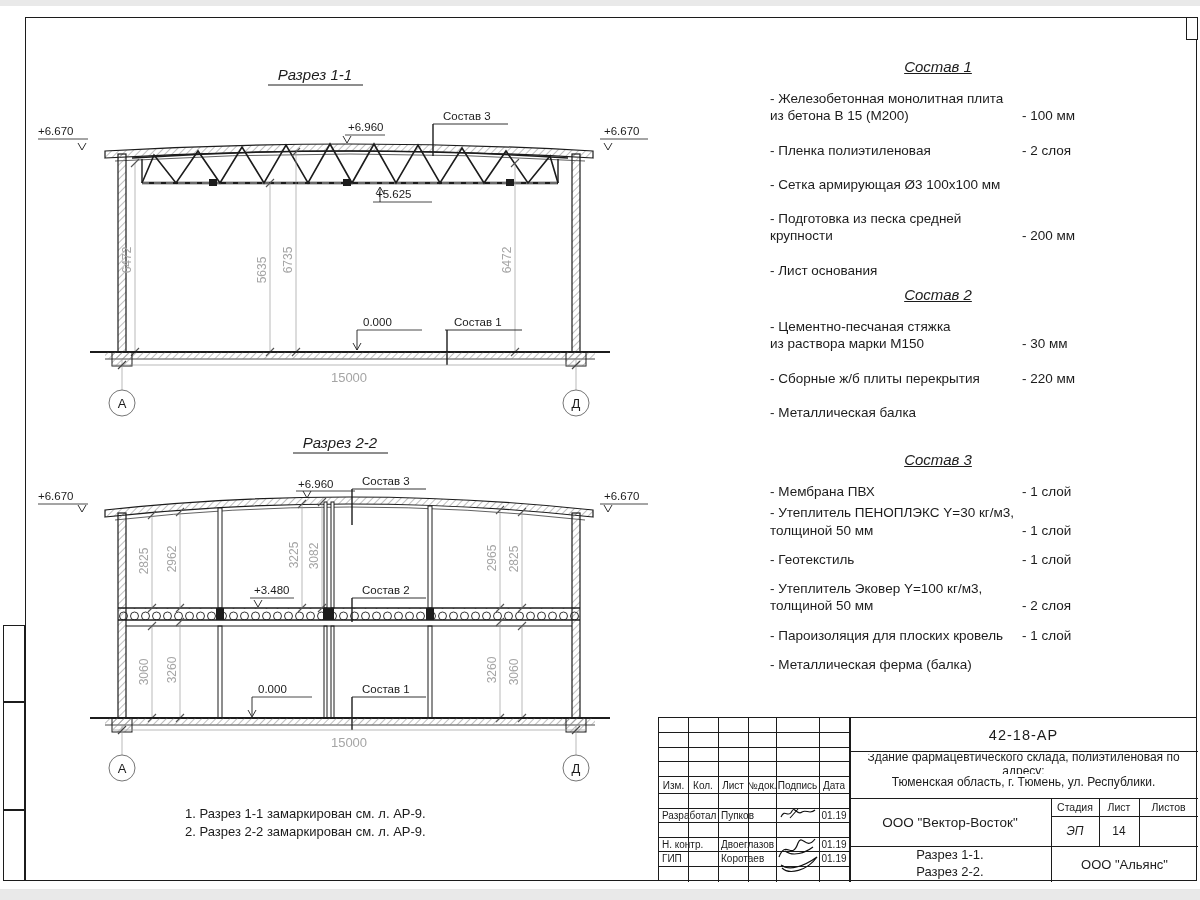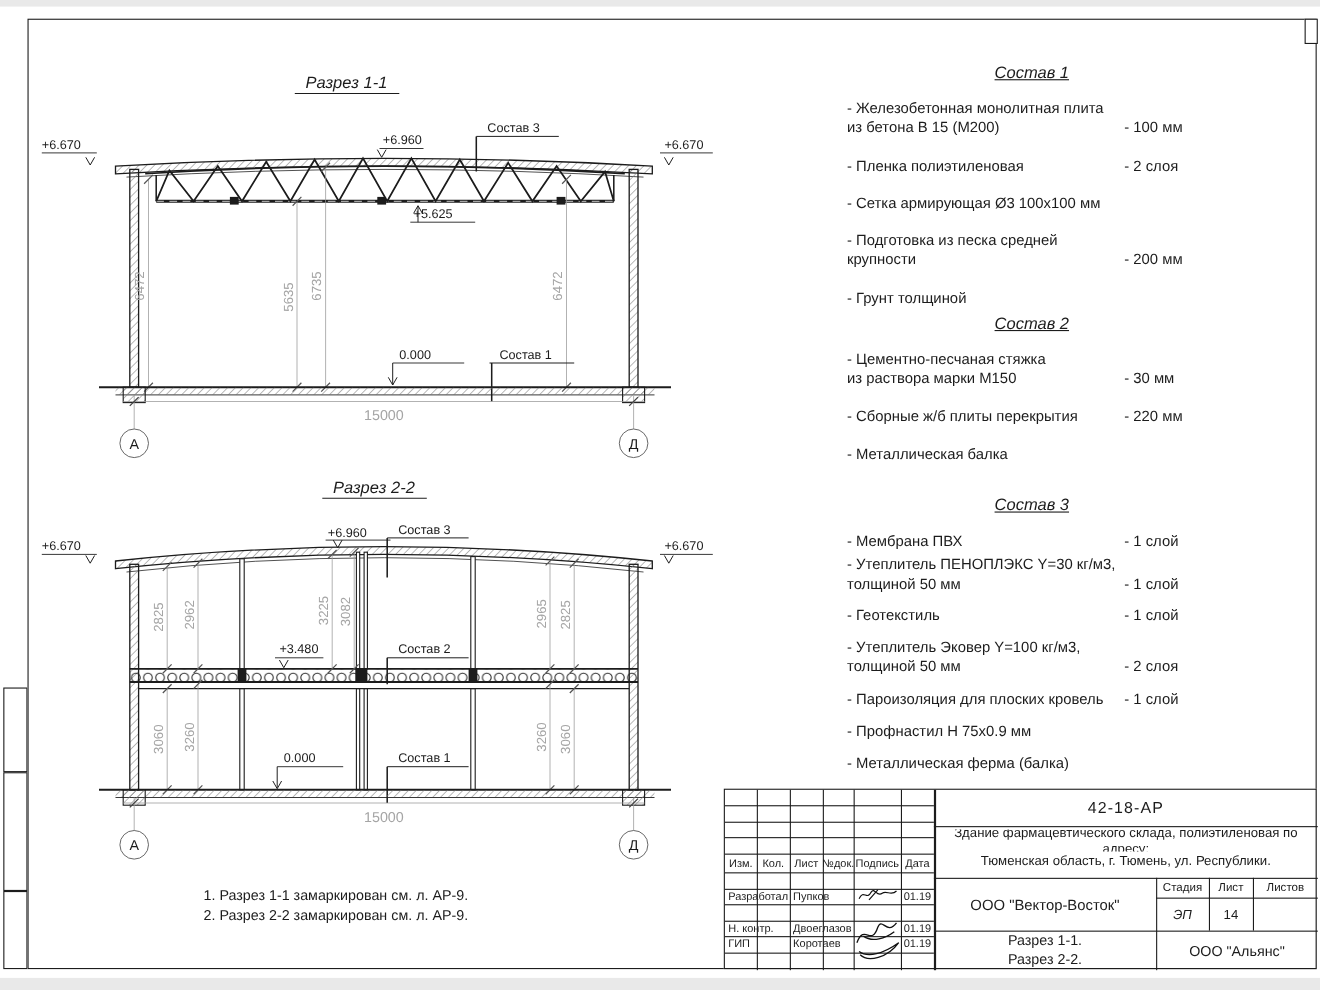--- a/index.html
+++ b/index.html
@@ -309,21 +309,21 @@
     <div class="comp-item">
       <div class="comp-name">- Сетка армирующая Ø3 100х100 мм</div>
       <div class="comp-val"></div>
     </div>
     <div class="comp-item">
       <div class="comp-name">- Подготовка из песка средней
 крупности</div>
       <div class="comp-val">- 200 мм</div>
     </div>
     <div class="comp-item">
-      <div class="comp-name">- Грунт толщиной</div>
+      <div class="comp-name">- Лист основания</div>
       <div class="comp-val"></div>
     </div>
   </div>
 
   <div class="comp-group" style="top:228px;">
     <div class="comp-title">Состав 2</div>
     <div class="comp-item">
       <div class="comp-name">- Цементно-песчаная стяжка
 из раствора марки М150</div>
       <div class="comp-val">- 30 мм</div>
@@ -354,24 +354,20 @@
       <div class="comp-val">- 1 слой</div>
     </div>
     <div class="comp-item" style="margin-bottom:12px;">
       <div class="comp-name">- Утеплитель Эковер Y=100 кг/м3,
 толщиной 50 мм</div>
       <div class="comp-val">- 2 слоя</div>
     </div>
     <div class="comp-item" style="margin-bottom:12px;">
       <div class="comp-name">- Пароизоляция для плоских кровель</div>
       <div class="comp-val">- 1 слой</div>
-    </div>
-    <div class="comp-item" style="margin-bottom:12px;">
-      <div class="comp-name">- Профнастил Н 75х0.9 мм</div>
-      <div class="comp-val"></div>
     </div>
     <div class="comp-item">
       <div class="comp-name">- Металлическая ферма (балка)</div>
       <div class="comp-val"></div>
     </div>
   </div>
 </div>
 
 <div class="notes">
   <div>1. Разрез 1-1 замаркирован см. л. АР-9.</div>

